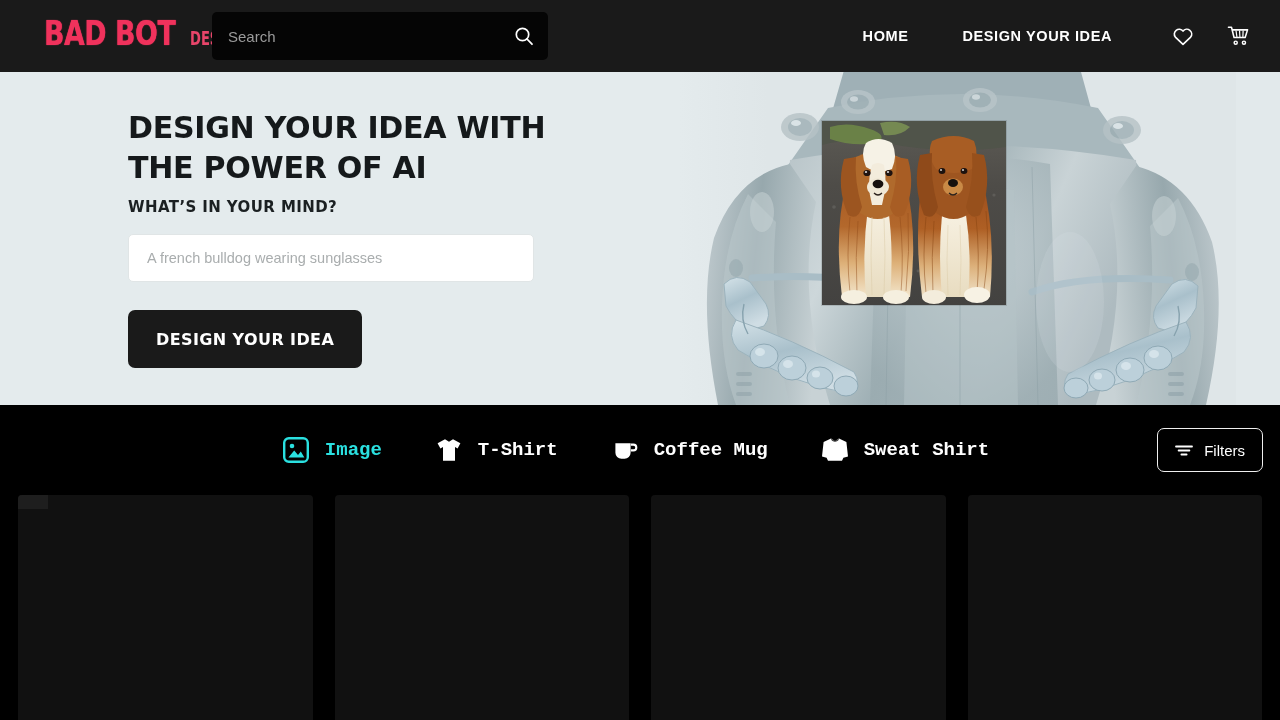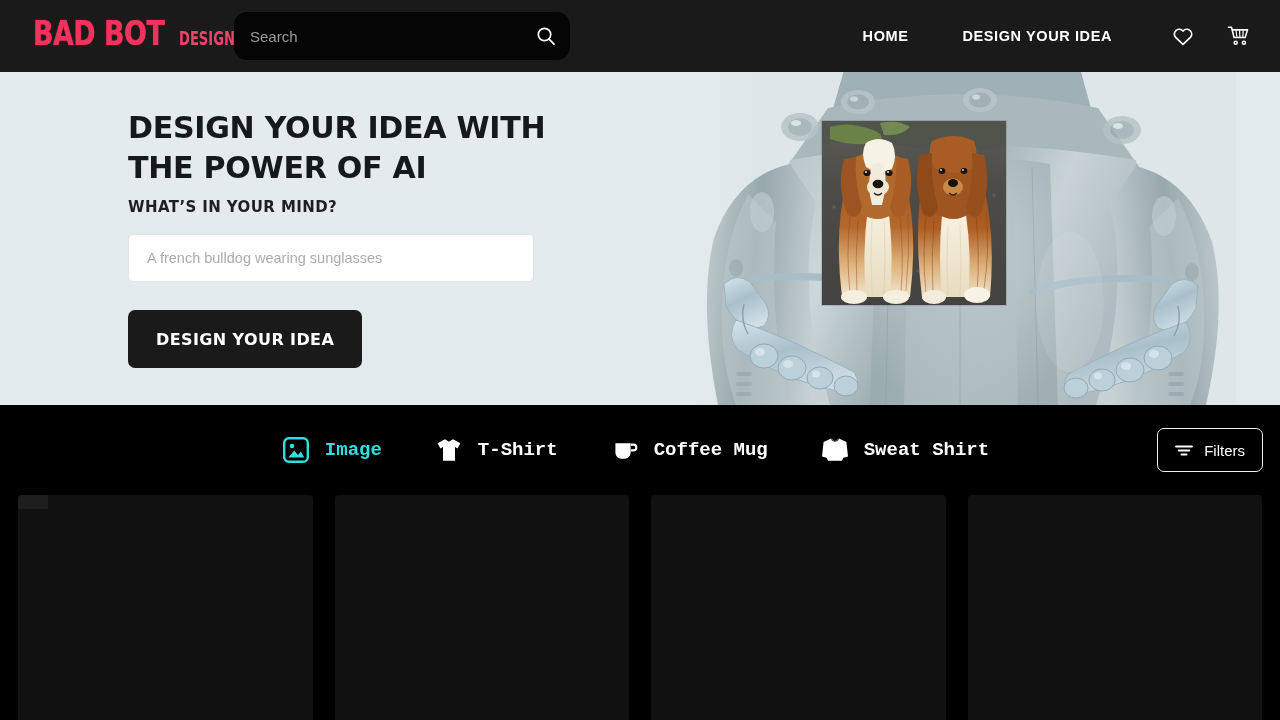--- a/index.html
+++ b/index.html
@@ -10,21 +10,21 @@
   }
 
   
   #header {
     height:72px; width:100%;
     background:#1a1a1a;
     display:flex; align-items:center;
     position:relative;
   }
   #logo {
-    margin-left:33px;
+    margin-left:44px;
     display:flex; align-items:baseline; gap:9px;
     user-select:none;
   }
   #logo .logo-main {
     font-family:"DejaVu Sans", sans-serif;
     font-weight:700;
     font-size:28px;
     letter-spacing:-0.5px;
     color:#f0325c;
     transform:scaleY(1.18) scaleX(0.96);
@@ -35,24 +35,24 @@
     font-family:"DejaVu Sans", sans-serif;
     font-weight:700;
     font-size:16px;
     letter-spacing:0px;
     color:#e8456a;
     transform:scaleY(1.25) scaleX(0.82);
     transform-origin:left bottom;
   }
 
   #search-wrap {
-    position:absolute; left:234px; top:12px;
+    position:absolute; left:212px; top:12px;
     width:336px; height:48px;
     background:#050505;
-    border-radius:13px;
+    border-radius:5px;
     display:flex; align-items:flex-start;
   }
   #search-input {
     flex:1; height:100%;
     background:transparent; border:none; outline:none;
     color:#ddd;
     font-family:"Liberation Sans", sans-serif;
     font-size:15px;
     padding:0 16px;
   }

